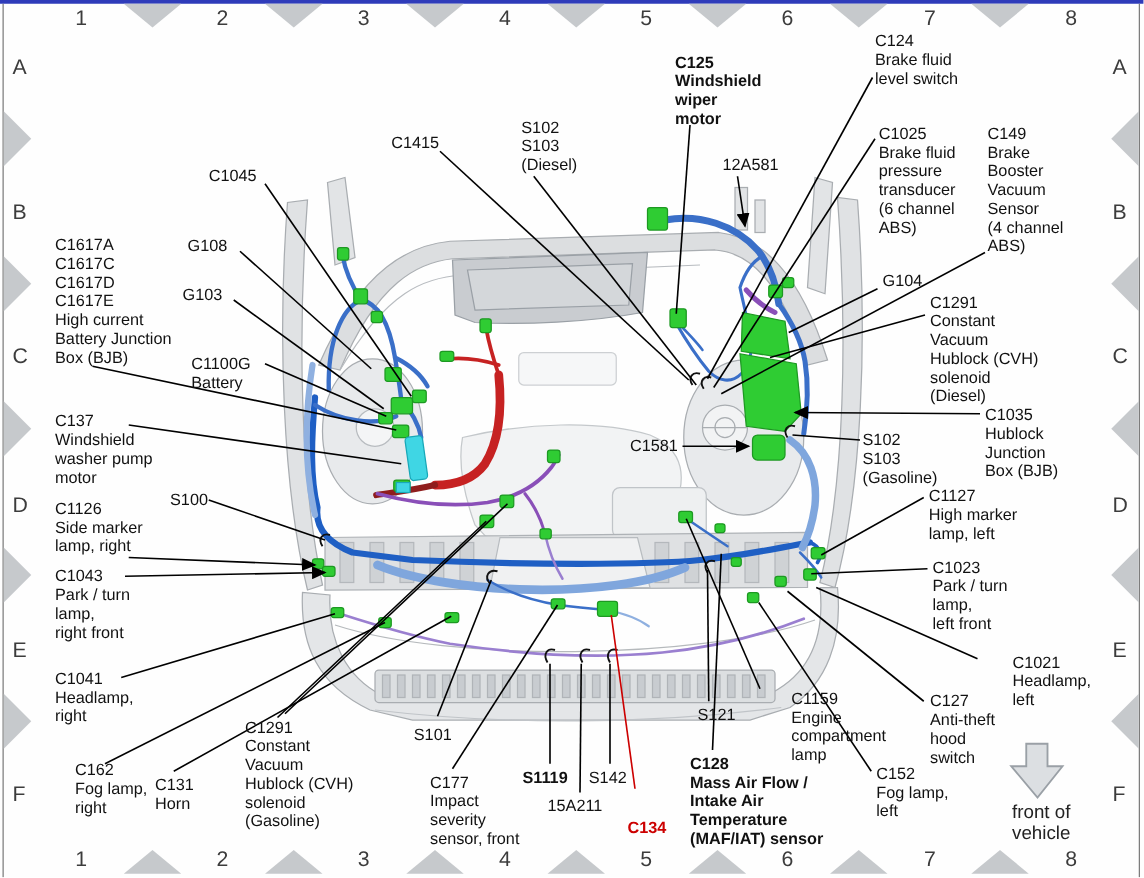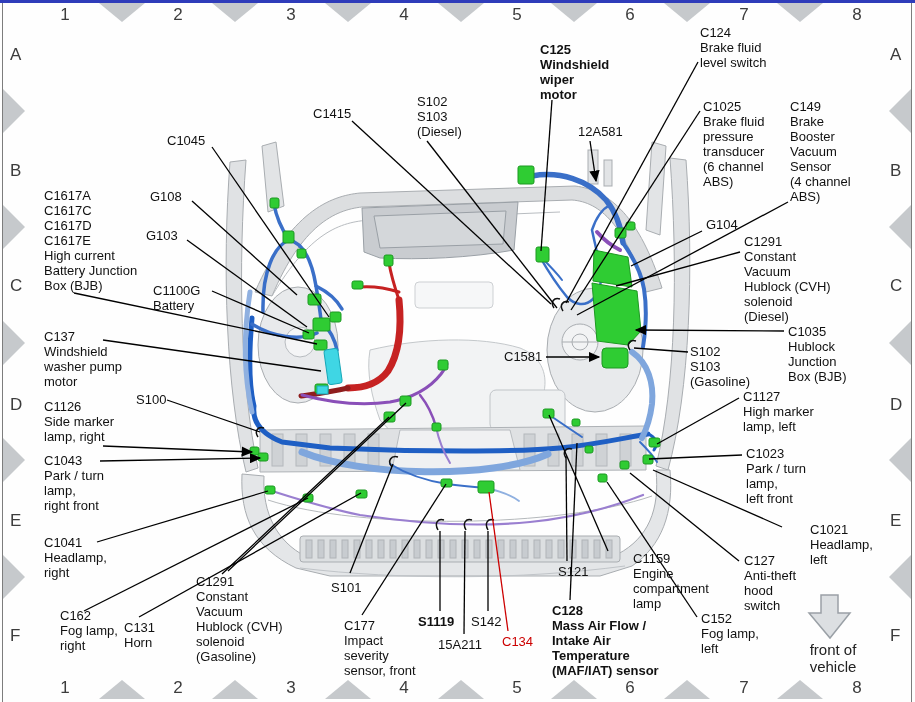--- a/index.html
+++ b/index.html
@@ -6,21 +6,21 @@
   .page{position:relative;width:915px;height:702px;background:#fefefe;overflow:hidden;
         font-family:"Liberation Sans", sans-serif;}
   .topbar{position:absolute;left:0;top:0;width:915px;height:3px;background:var(--top-bar,#2f3cba);}
   .edge{position:absolute;top:3px;width:1px;height:699px;background:#7d7d7d;}
   .edge.left{left:2px;} .edge.right{left:911px;}
   .gridlabel{position:absolute;color:var(--grid-text,#3c3c3c);font-size:17px;line-height:1;
              transform:translate(-50%,0);}
   .gridlabel.side{transform:translate(0,-50%);}
   .callout{position:absolute;color:var(--callout-text,#111);font-size:13px;line-height:1.16;
            white-space:pre-line;}
-  .callout.red{color:var(--callout-red,#cc0000);font-weight:normal;}
+  .callout.red{color:var(--callout-red,#cc0000);font-weight:bold;margin-top:20px;}
   .frontlabel{position:absolute;left:785px;top:641px;width:96px;text-align:center;
               font-size:15px;color:#222;}
   svg{position:absolute;left:0;top:0;}
   .leader{stroke:var(--leader,#000);stroke-width:1.3;fill:none;}
   .leader.red{stroke:var(--callout-red,#cc0000);}
   .marker-tri{fill:var(--marker-gray,#c6c9cc);}
 </style>
 </head>
 <body>
 

